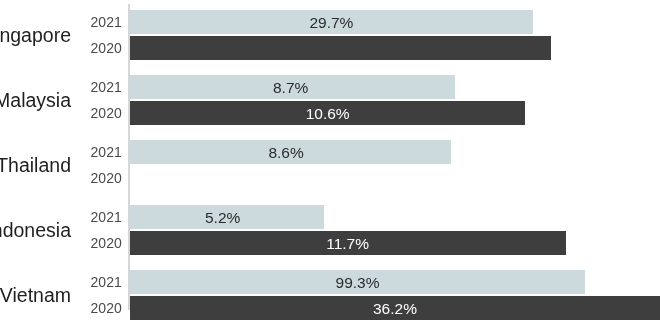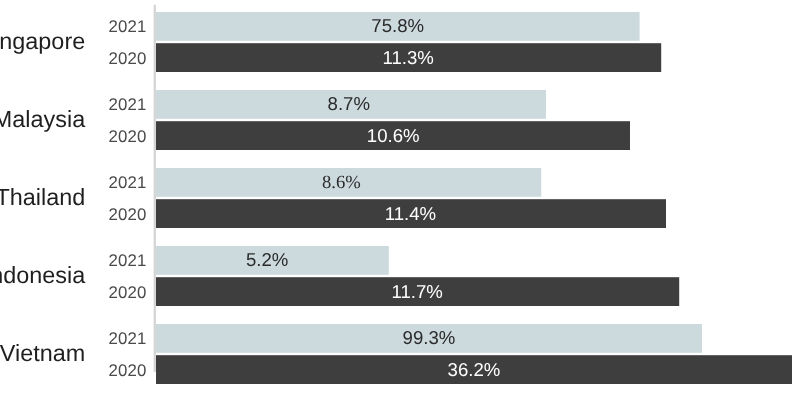--- a/index.html
+++ b/index.html
@@ -124,28 +124,27 @@
   <div class="axis-line"></div>
   <div class="plot-area">
       <div class="group" style="top: 5px;">
         <div class="country-label">
           <span>Singapore</span>
         </div>
         <div class="row year-a">
           <div class="year-label">2021</div>
           <div class="bar-wrap" style="width: 402.84px;">
             <div class="bar light" style="width: 402.84px;"></div>
-            <div class="bar-value on-light" style="left: 179.42px;">75.8%</div>
+            <div class="bar-value on-light" style="left: 179.42px;">29.7%</div>
           </div>
         </div>
         <div class="row year-b">
           <div class="year-label">2020</div>
           <div class="bar-wrap" style="width: 421.49px;">
             <div class="bar dark" style="width: 421.49px;"></div>
-            <div class="bar-value on-dark" style="left: 188.745px;">11.3%</div>
           </div>
         </div>
       </div>
       <div class="group" style="top: 70px; padding-left: 24px;">
         <div class="country-label">
           <span>Malaysia</span>
         </div>
         <div class="row year-a">
           <div class="year-label">2021</div>
           <div class="bar-wrap" style="width: 324.51px;">
@@ -162,29 +161,25 @@
         </div>
       </div>
       <div class="group" style="top: 135px; padding-left: 36px;">
         <div class="country-label">
           <span>Thailand</span>
         </div>
         <div class="row year-a">
           <div class="year-label">2021</div>
           <div class="bar-wrap" style="width: 320.78px;">
             <div class="bar light" style="width: 320.78px;"></div>
-            <div class="bar-value on-light" style="left: 138.39px; font-family: Liberation Serif, serif;">8.6%</div>
-          </div>
-        </div>
-        <div class="row year-b">
-          <div class="year-label">2020</div>
-          <div class="bar-wrap" style="width: 425.22px;">
-            <div class="bar dark" style="width: 425.22px;"></div>
-            <div class="bar-value on-dark" style="left: 190.61px;">11.4%</div>
-          </div>
+            <div class="bar-value on-light" style="left: 138.39px;">8.6%</div>
+          </div>
+        </div>
+        <div class="row year-b">
+          <div class="year-label">2020</div>
         </div>
       </div>
       <div class="group" style="top: 200px;">
         <div class="country-label">
           <span>Indonesia</span>
         </div>
         <div class="row year-a">
           <div class="year-label">2021</div>
           <div class="bar-wrap" style="width: 193.96px;">
             <div class="bar light" style="width: 193.96px;"></div>

